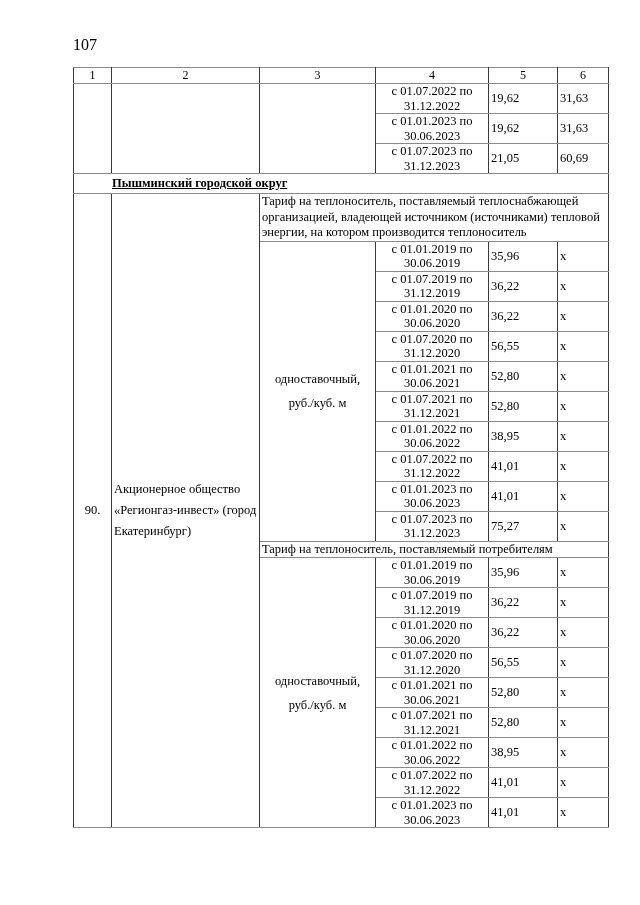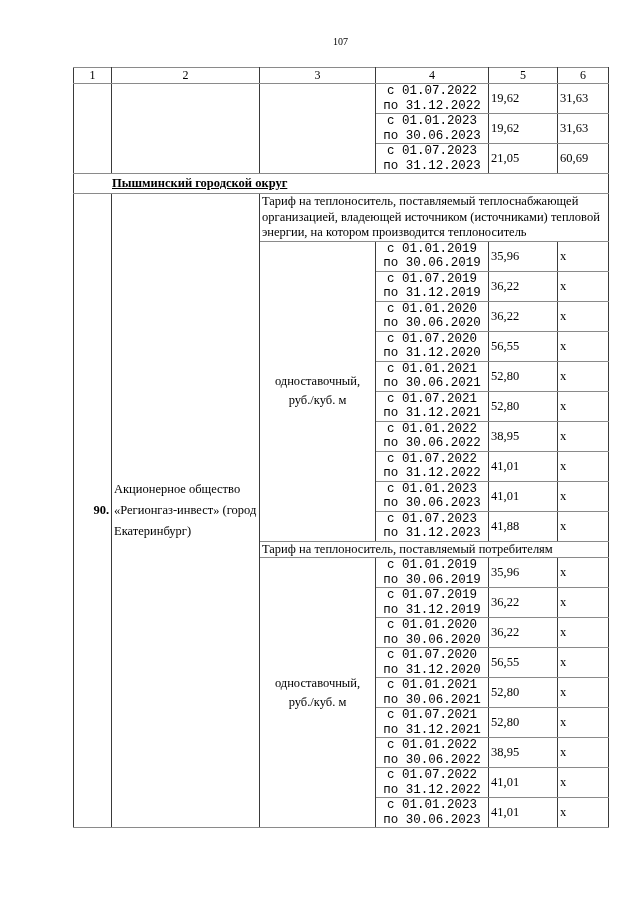--- a/index.html
+++ b/index.html
@@ -13,22 +13,22 @@
     position: relative;
     font-family: "Liberation Serif", "DejaVu Serif", serif;
     color: #000000;
     overflow: hidden;
   }
   .page-number {
     position: absolute;
     left: 73px;
     top: 36px;
     width: 535px;
-    text-align: center;
-    font-size: 10px;
+    text-align: left;
+    font-size: 16px;
   }
   .tariff-table-wrap {
     position: absolute;
     left: 73px;
     top: 67px;
   }
   table.tariff-table {
     border-collapse: collapse;
     table-layout: fixed;
     width: 535px;
@@ -51,57 +51,55 @@
     font-size: 12px;
     padding: 0;
   }
   tr.data-row {
     height: 30px;
   }
   td.period-cell {
     text-align: center;
     line-height: 14.5px;
     padding: 0 3px;
-    font-family: Liberation Mono, monospace;
   }
   td.value-cell, td.flag-cell {
     text-align: left;
     font-family: Liberation Serif, serif;
   }
   td.section-cell {
     height: 19px;
     text-align: left;
     padding: 1px 2px 1px 3px;
     font-weight: bold;
   }
   td.section-cell span {
     text-decoration: underline;
     margin-left: 36px;
   }
   td.entry-number-cell {
     vertical-align: top;
-    text-align: right;
+    text-align: center;
     padding-top: 2px;
-    font-weight: bold;
   }
   td.organization-cell {
     vertical-align: top;
     text-align: left;
     padding: 2px 2px 0 4px;
     line-height: 21px;
   }
   td.block-title-cell {
     line-height: 15.6px;
     padding: 0 2px;
   }
   td.unit-cell {
     vertical-align: top;
     text-align: center;
     padding-top: 1px;
-    line-height: 19px;
+    line-height: 24px;
   }
 </style>
 </head>
 <body>
 
 <div class="page-number">107</div>
 
 <div class="tariff-table-wrap">
   <table class="tariff-table">
     <colgroup>
@@ -193,21 +191,21 @@
       <td class="value-cell">41,01</td>
       <td class="flag-cell">х</td>
     </tr>
     <tr class="data-row">
       <td class="period-cell">с 01.01.2023 по 30.06.2023</td>
       <td class="value-cell">41,01</td>
       <td class="flag-cell">х</td>
     </tr>
     <tr class="data-row">
       <td class="period-cell">с 01.07.2023 по 31.12.2023</td>
-      <td class="value-cell">41,88</td>
+      <td class="value-cell">75,27</td>
       <td class="flag-cell">х</td>
     </tr>
 
     <tr>
       <td class="block-title-cell" colspan="4">Тариф на теплоноситель, поставляемый потребителям</td>
     </tr>
 
     <tr class="data-row">
       <td class="unit-cell" rowspan="9">одноставочный, руб./куб. м</td>
       <td class="period-cell">с 01.01.2019 по 30.06.2019</td>

